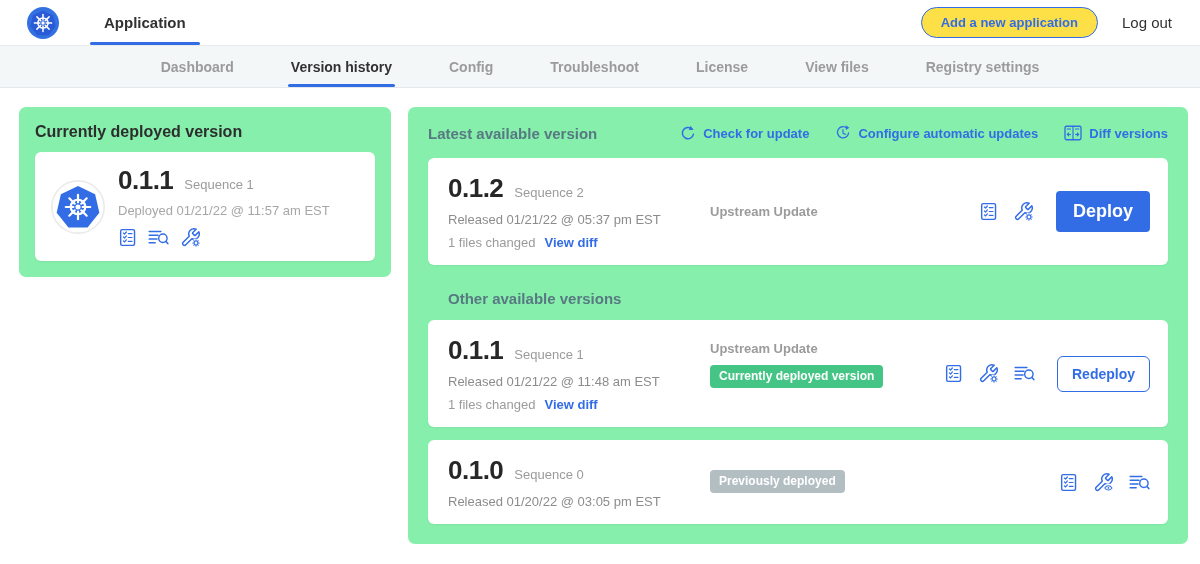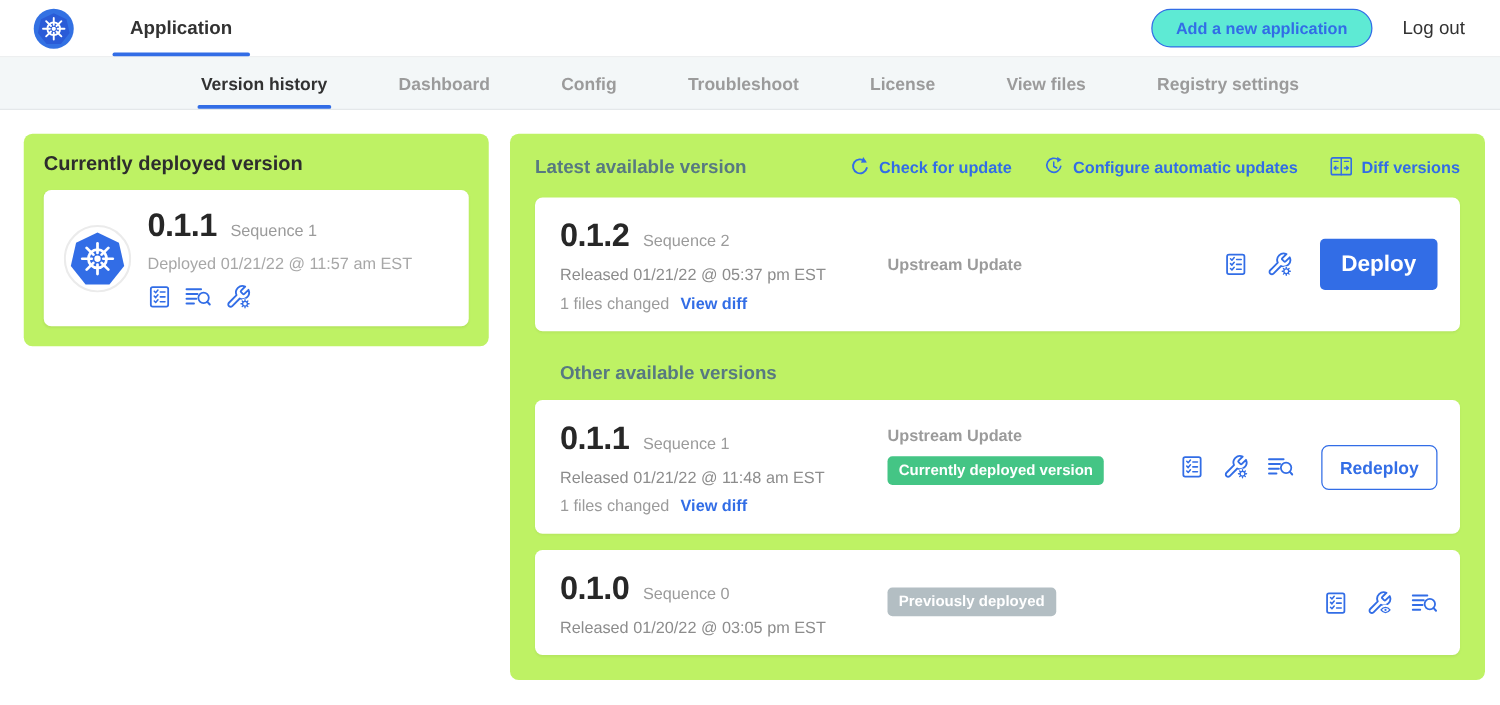--- a/index.html
+++ b/index.html
@@ -26,21 +26,21 @@
     padding:0 14px; margin-right:14px;
     font-size:15px; font-weight:700; color:#323232; cursor:pointer;
   }
   .top-tab.secondary { font-weight:600; }
   .top-tab.active::after {
     content:""; position:absolute; left:0; right:0; bottom:0;
     height:3px; background:#326de6; border-radius:2px;
   }
   .add-app {
     margin-left:auto; height:31px; padding:0 19px;
-    border:1px solid #326de6; border-radius:17px; background:#5eead4;
+    border:1px solid #326de6; border-radius:17px; background:#fde047;
     color:#326de6; font-size:13px; font-weight:700;
     font-family:"Liberation Sans", sans-serif; cursor:pointer;
   }
   .logout { margin-left:24px; margin-right:8px; font-size:15px; color:#323232; cursor:pointer; }
 
   
   .subnav {
     height:42px; background:#f3f7f8;
     border-bottom:1px solid #e4e8ea;
     display:flex; justify-content:center; gap:57px;
@@ -50,21 +50,21 @@
     font-size:14px; font-weight:600; color:#9b9b9b; cursor:pointer;
   }
   .subtab.active { color:#323232; font-weight:700; }
   .subtab.active::after {
     content:""; position:absolute; left:-3px; right:-3px; bottom:0;
     height:3px; background:#326de6; border-radius:2px;
   }
 
   
   main { display:flex; align-items:flex-start; gap:17px; padding:19px 12px 0 19px; }
-  .panel { background:#bef264; border-radius:7px; }
+  .panel { background:#86efac; border-radius:7px; }
 
   
   .deployed { width:372px; flex:none; padding:14px 16px 16px; }
   .deployed h2 { margin:2px 0 11px; font-size:16px; font-weight:700; color:#2d2d2d; }
   .dcard {
     background:#fff; border-radius:6px; padding:13px 16px;
     display:flex; align-items:center; gap:13px;
     box-shadow:0 1px 2px rgba(0,0,0,0.06);
   }
   .vrow { display:flex; align-items:baseline; }
@@ -202,22 +202,22 @@
   <nav class="top-tabs">
     <div class="top-tab active">
       <span>Application</span>
     </div>
   </nav>
   <button class="add-app">Add a new application</button>
   <div class="logout">Log out</div>
 </header>
 
 <nav class="subnav">
+  <div class="subtab">Dashboard</div>
   <div class="subtab active">Version history</div>
-  <div class="subtab">Dashboard</div>
   <div class="subtab">Config</div>
   <div class="subtab">Troubleshoot</div>
   <div class="subtab">License</div>
   <div class="subtab">View files</div>
   <div class="subtab">Registry settings</div>
 </nav>
 
 <main>
 
   <aside class="panel deployed">

